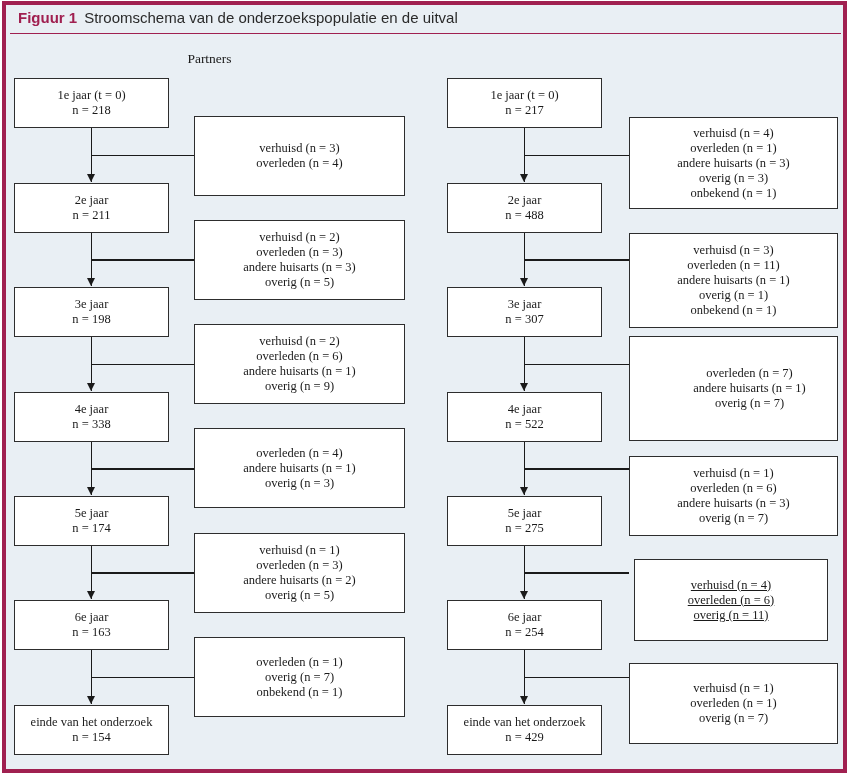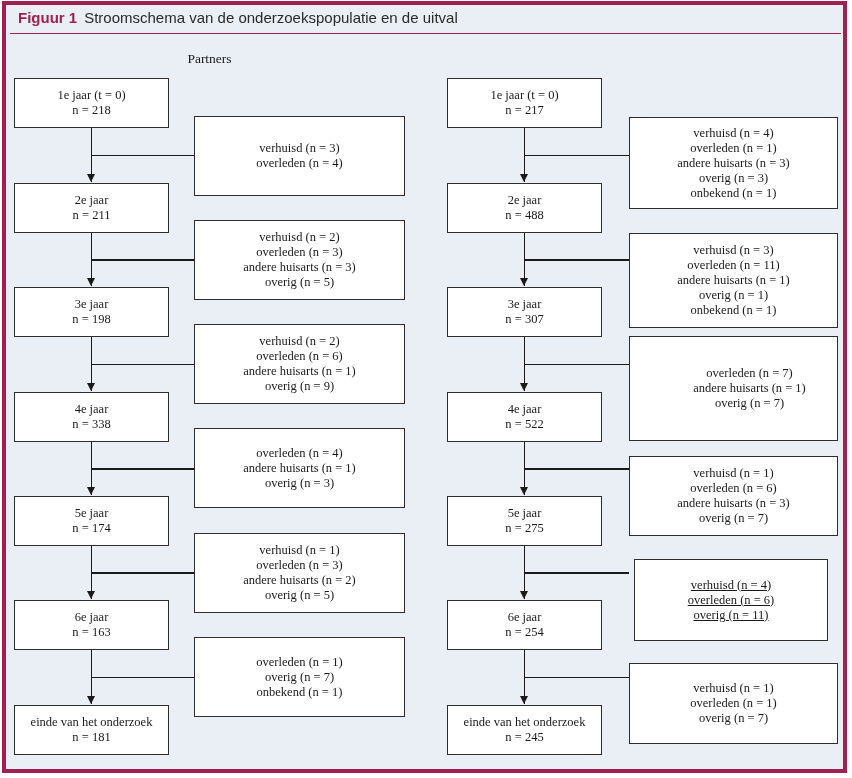--- a/index.html
+++ b/index.html
@@ -105,21 +105,21 @@
       <div class="box" style="left: 14px; top: 496px; width: 155px; height: 50px;">
         <span>5e jaar</span>
         <span>n = 174</span>
       </div>
       <div class="box" style="left: 14px; top: 600px; width: 155px; height: 50px;">
         <span>6e jaar</span>
         <span>n = 163</span>
       </div>
       <div class="box" style="left: 14px; top: 705px; width: 155px; height: 50px;">
         <span>einde van het onderzoek</span>
-        <span>n = 181</span>
+        <span>n = 154</span>
       </div>
       <div class="vline" style="left: 90.8px; top: 128px; width: 1.4px; height: 54px;"></div>
       <div class="arrowhead" style="left: 87px; top: 174px;"></div>
       <div class="hline" style="left: 91.5px; top: 154.8px; width: 102.5px; height: 1.4px;"></div>
       <div class="box" style="left: 194px; top: 116px; width: 211px; height: 80px;">
         <span>verhuisd (n = 3)</span>
         <span>overleden (n = 4)</span>
       </div>
       <div class="vline" style="left: 90.8px; top: 233px; width: 1.4px; height: 53px;"></div>
       <div class="arrowhead" style="left: 87px; top: 278px;"></div>
@@ -183,21 +183,21 @@
       <div class="box" style="left: 447px; top: 496px; width: 155px; height: 50px;">
         <span>5e jaar</span>
         <span>n = 275</span>
       </div>
       <div class="box" style="left: 447px; top: 600px; width: 155px; height: 50px;">
         <span>6e jaar</span>
         <span>n = 254</span>
       </div>
       <div class="box" style="left: 447px; top: 705px; width: 155px; height: 50px;">
         <span>einde van het onderzoek</span>
-        <span>n = 245</span>
+        <span>n = 429</span>
       </div>
       <div class="vline" style="left: 523.8px; top: 128px; width: 1.4px; height: 54px;"></div>
       <div class="arrowhead" style="left: 520px; top: 174px;"></div>
       <div class="hline" style="left: 524.5px; top: 154.8px; width: 104.5px; height: 1.4px;"></div>
       <div class="box" style="left: 629px; top: 117px; width: 209px; height: 92px;">
         <span>verhuisd (n = 4)</span>
         <span>overleden (n = 1)</span>
         <span>andere huisarts (n = 3)</span>
         <span>overig (n = 3)</span>
         <span>onbekend (n = 1)</span>

